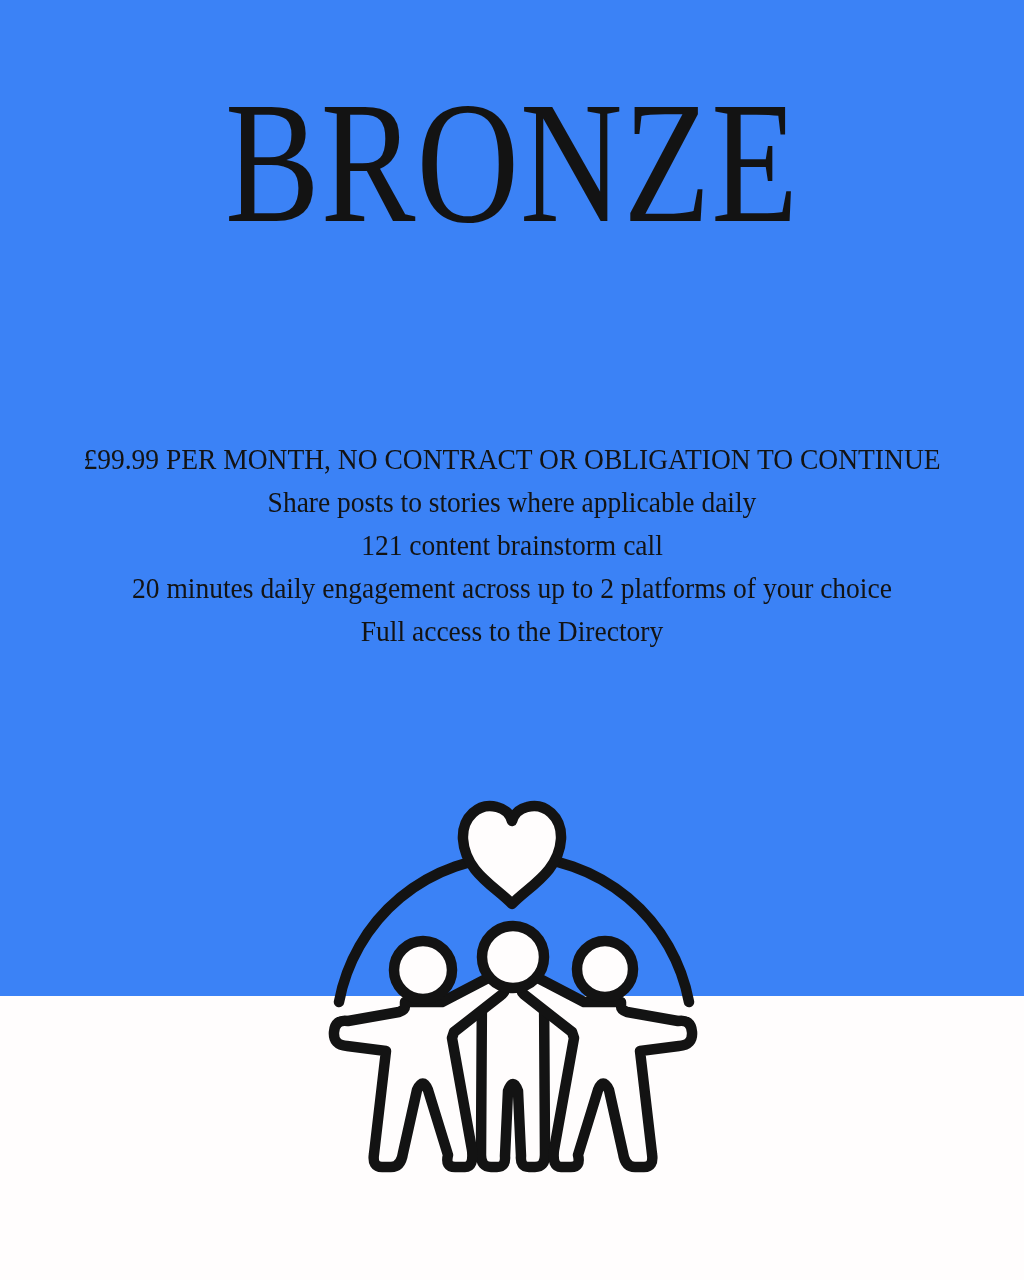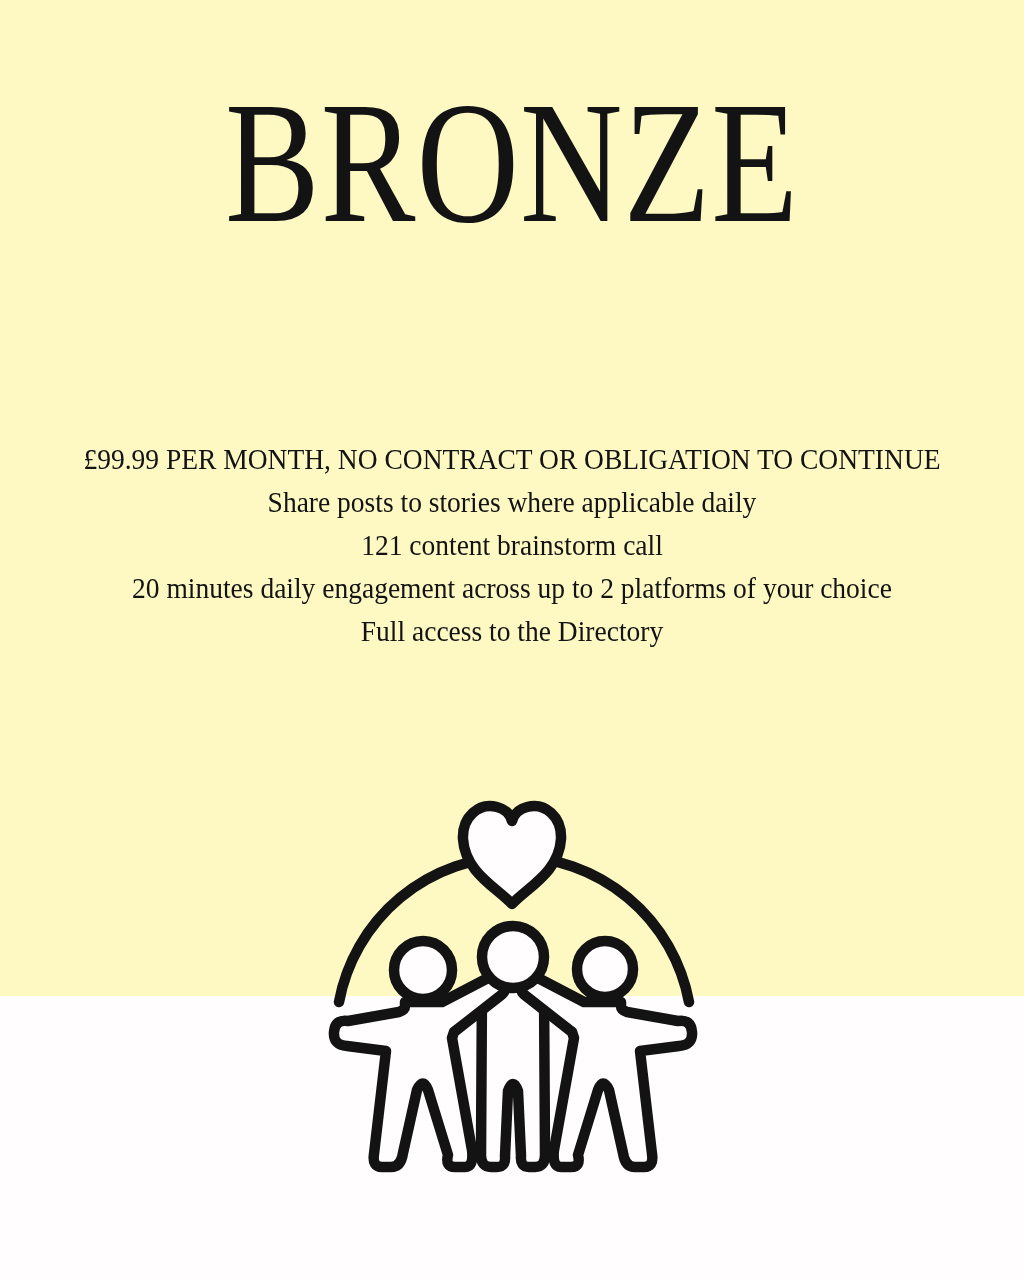--- a/index.html
+++ b/index.html
@@ -8,21 +8,21 @@
     width: 1024px;
     height: 1280px;
     background: #fffdfd;
     font-family: "Liberation Serif", "DejaVu Serif", serif;
     overflow: hidden;
   }
   .page {
     position: relative;
     width: 1024px;
     height: 996px;
-    background: #fef9c3;
+    background: #3b82f6;
     color: #131313;
   }
   .title {
     position: absolute;
     top: 76px;
     left: 0;
     width: 100%;
     text-align: center;
     font-size: 142px;
     font-weight: 400;

